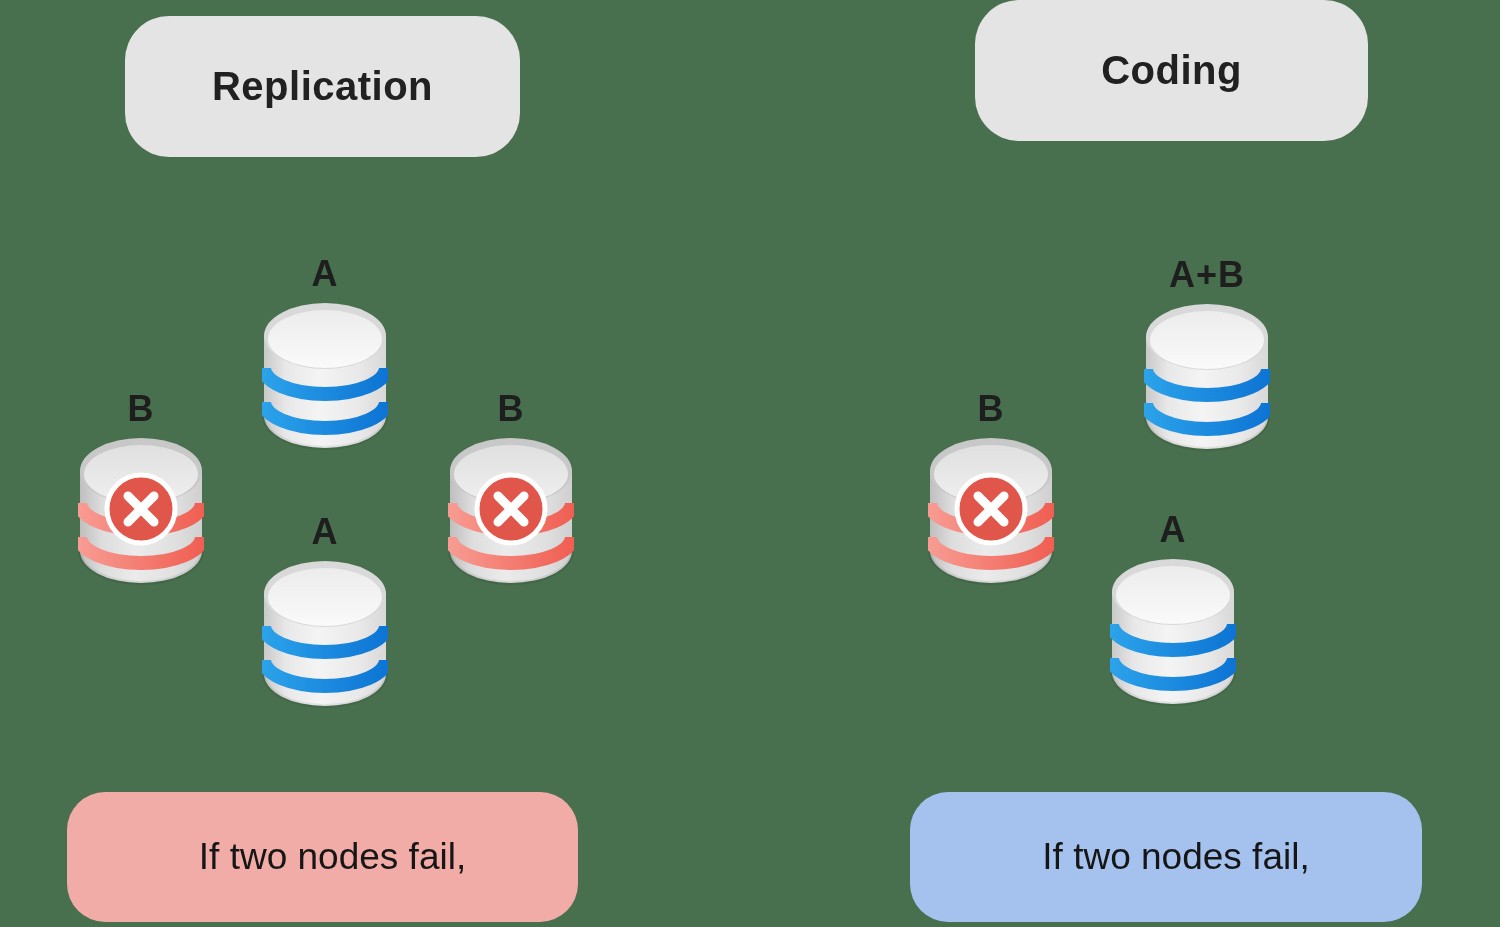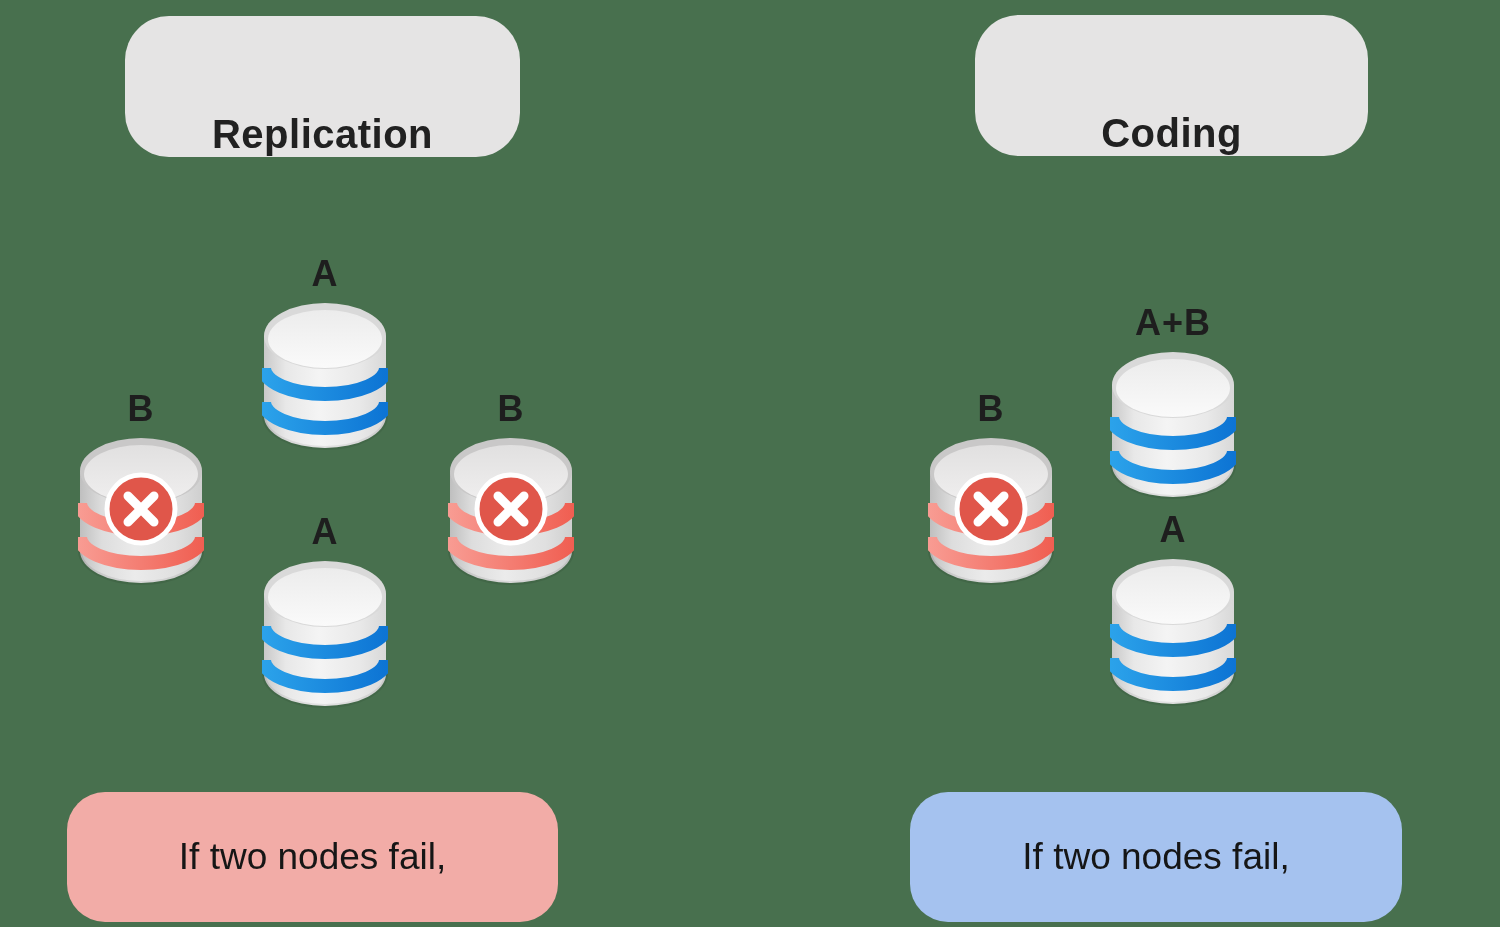--- a/index.html
+++ b/index.html
@@ -10,59 +10,60 @@
     font-family:"Liberation Sans", sans-serif;
     position:relative;
   }
   .stage{position:absolute;inset:0;}
 
   
   .section-header{
     position:absolute;
     background:#E5E4E4;
     border-radius:44px;
-    display:flex;align-items:flex-end;justify-content:center;
+    display:flex;align-items:center;justify-content:center;
     color:#212121;
     font-size:40px;font-weight:bold;
     letter-spacing:.5px;
   }
   .section-header.replication{left:125px;top:16px;width:395px;height:141px;}
-  .section-header.coding{left:975px;top:15px;width:393px;height:141px;}
+  .section-header.coding{left:975px;top:0;width:393px;height:141px;}
 
   
   .node{position:absolute;width:126px;}
   .node-label{
     position:relative;
     display:block;
     text-align:center;
     height:36px;line-height:36px;
     font-size:36px;font-weight:bold;color:#1E1E1E;
     letter-spacing:1px;
     white-space:nowrap;
     margin-bottom:10px;
   }
   .node svg.db{display:block;width:126px;height:148px;}
 
   .node.rep-top   {left:262px;top:256px;}
   .node.rep-left  {left:78px; top:391px;}
   .node.rep-right {left:448px;top:391px;}
   .node.rep-bottom{left:262px;top:514px;}
-  .node.cod-top   {left:1110px;top:257px;margin-top:48px;}
+  .node.cod-top   {left:1144px;top:257px;}
   .node.cod-left  {left:928px; top:391px;}
   .node.cod-right {left:1298px;top:392px;}
   .node.cod-bottom{left:1110px;top:512px;}
 
   
   .caption{
     position:absolute;
     border-radius:38px;
     display:flex;flex-direction:column;align-items:center;justify-content:center;
     font-size:37px;color:#161616;
     line-height:46px;
     text-align:center;
+    padding-left:20px;
   }
   .caption.replication{left:67px;top:792px;width:491px;height:130px;background:#F2ACA7;}
   .caption.coding{left:910px;top:792px;width:492px;height:130px;background:#A5C2EF;}
 </style>
 </head>
 <body>
 
 <svg width="0" height="0" style="position:absolute" aria-hidden="true">
   <defs>
     <linearGradient id="bodyGradH" x1="0" y1="0" x2="1" y2="0">

